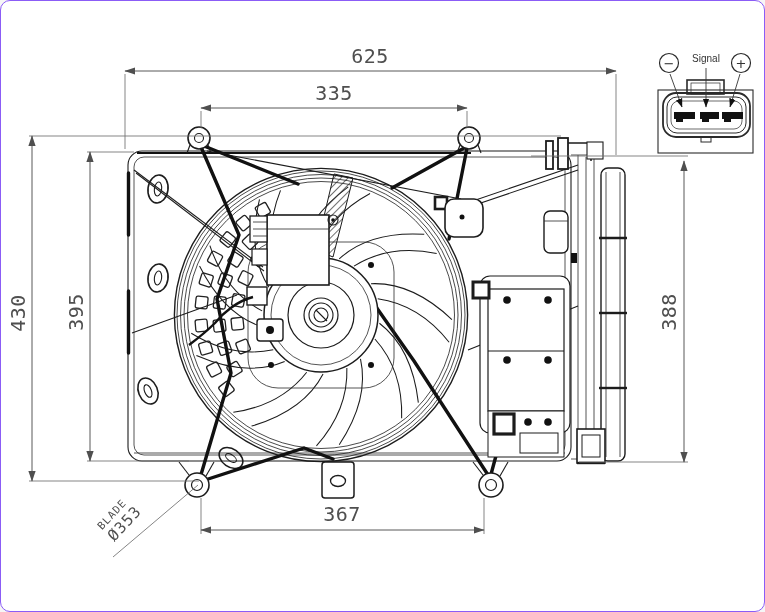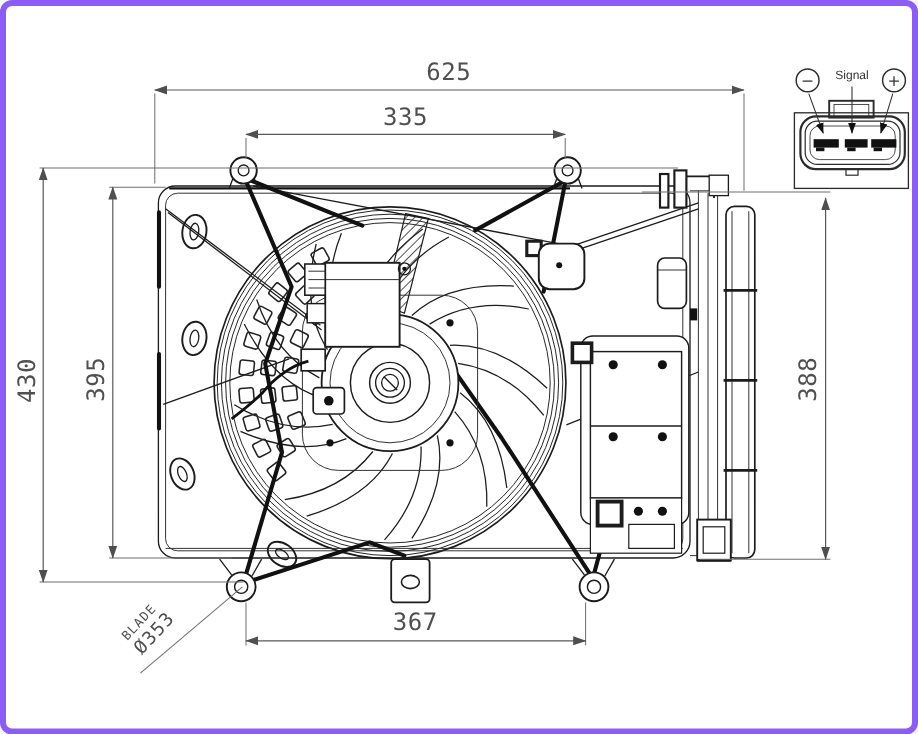--- a/index.html
+++ b/index.html
@@ -1,18 +1,18 @@
 <!DOCTYPE html>
 <html><head>
 <meta charset="utf-8">
 <style>
   html,body{margin:0;padding:0;background:#f6f6f6;}
   .sheet{
     width:765px;height:612px;position:relative;margin:0 auto;
-    background:#ffffff;border:5px solid #8b5cf6;border-radius:10px;
+    background:#ffffff;border:1px solid #8b5cf6;border-radius:10px;
     box-sizing:border-box;overflow:hidden;
     font-family:"Liberation Sans", sans-serif;
   }
   svg{display:block}
   .part{stroke:#1c1c1c;fill:none;stroke-width:1.1;}
   .thick{stroke:#111;fill:none;stroke-width:3.4;stroke-linecap:round;stroke-linejoin:round;}
   .thin{stroke:#2a2a2a;fill:none;stroke-width:.8;}
   .dimline{stroke:#585858;fill:none;stroke-width:1;}
   .extline{stroke:#6f6f6f;fill:none;stroke-width:.85;}
   .dimtext{fill:#4f4f4f;font-family:"DejaVu Sans Mono", monospace;font-size:20px;letter-spacing:.5px;}

